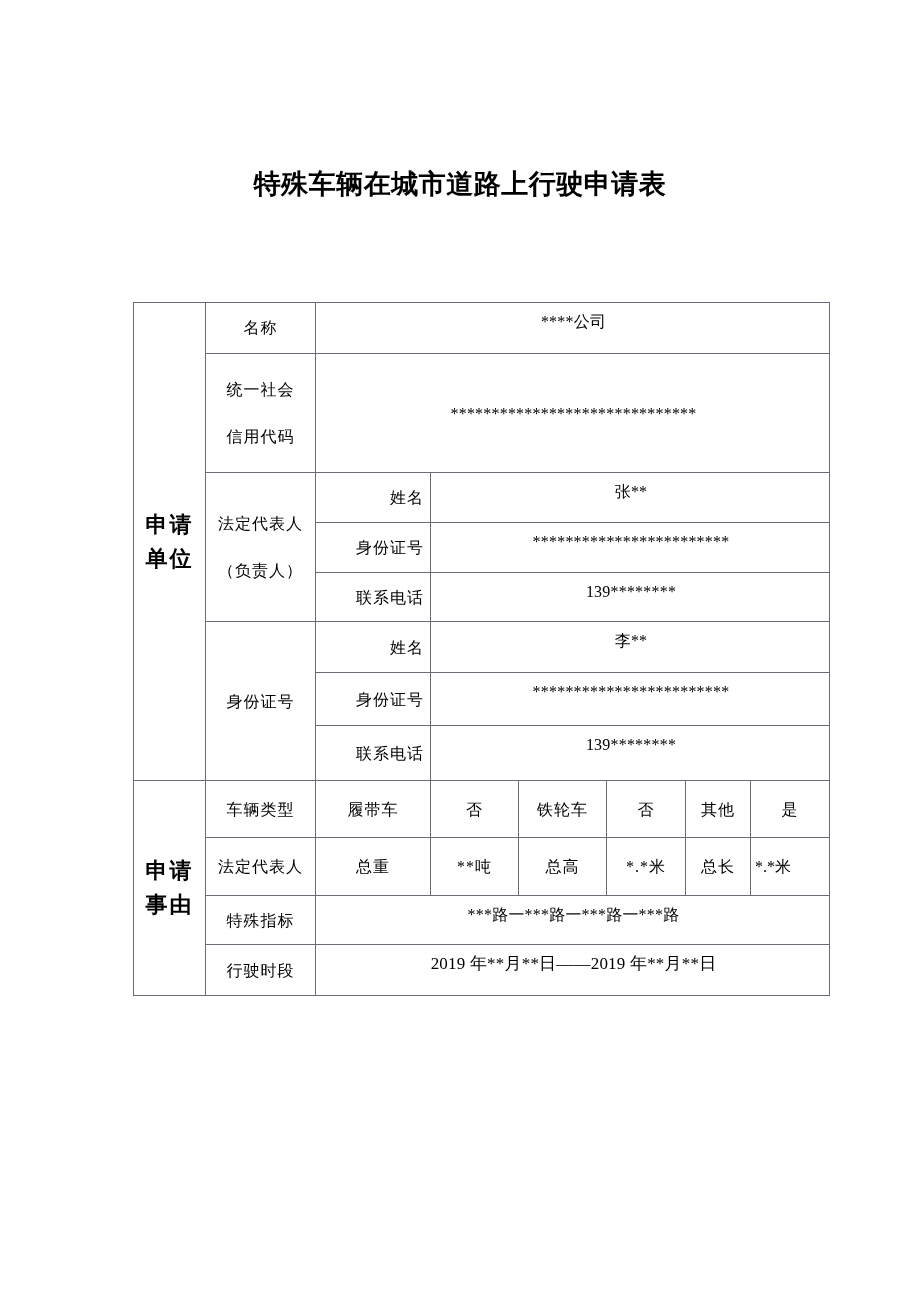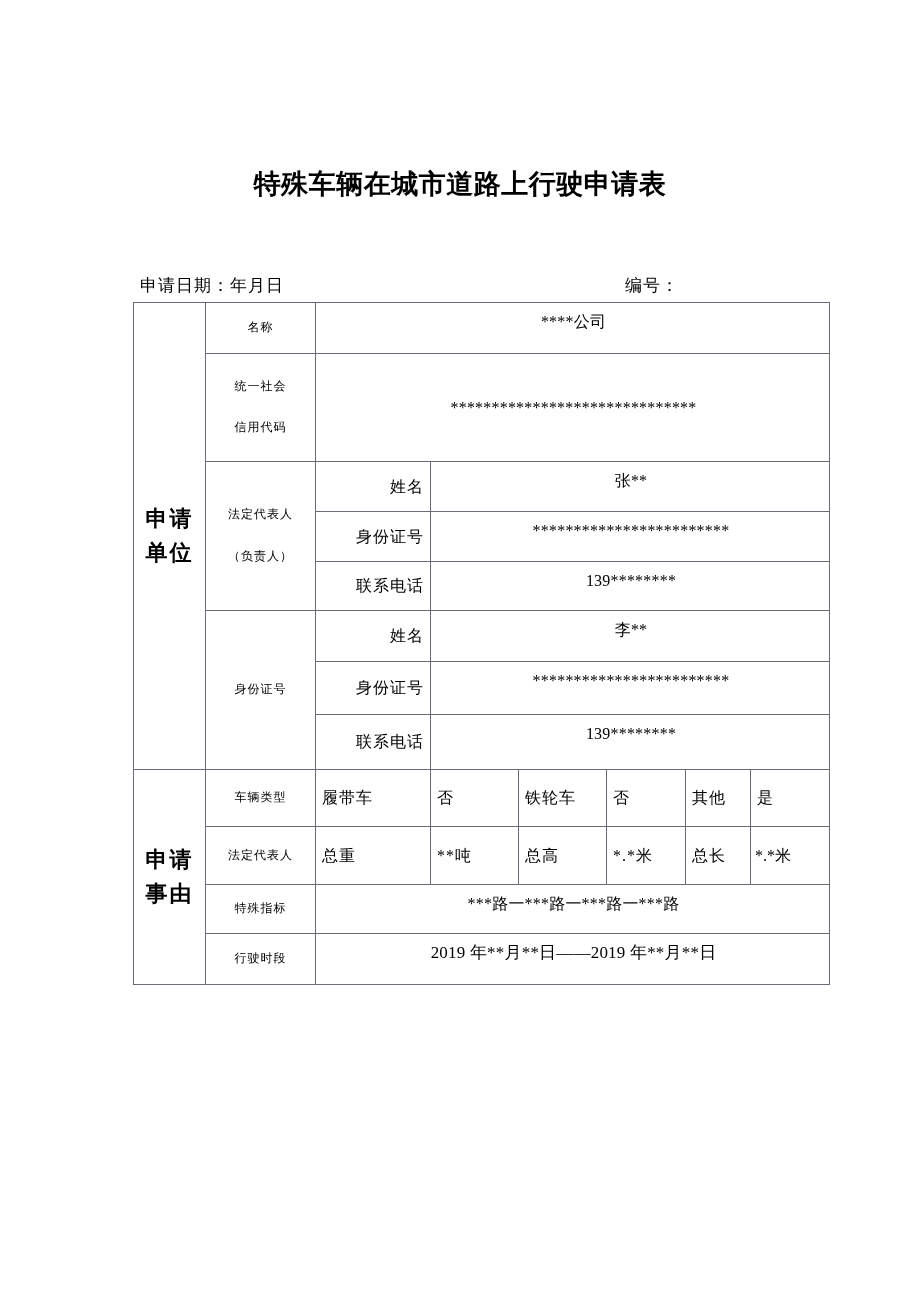--- a/index.html
+++ b/index.html
@@ -74,66 +74,62 @@
     font-family: "Liberation Sans", "DejaVu Sans", sans-serif;
     font-weight: bold;
     font-size: 22px;
     letter-spacing: 2px;
     padding: 0;
   }
   td.side-label .stack-line { display: block; margin: 2px 0; }
 
   td.row-label {
     text-align: center;
-    font-size: 12px;
+    font-size: 16px;
     letter-spacing: 1px;
   }
   td.row-label .stack-line { display: block; margin: 24px 0; }
 
   td.sub-label {
     text-align: right;
     font-size: 16px;
     letter-spacing: 1px;
   }
   td.value {
     text-align: center;
     font-size: 16px;
     padding-left: 8px;
     letter-spacing: 0.2px;
   }
   td.value-top {
     vertical-align: top;
     padding-top: 7px;
   }
   td.center-cell {
-    text-align: left;
+    text-align: center;
     font-size: 16px;
     letter-spacing: 1px;
   }
   td.center-cell-left {
     text-align: left;
     padding-left: 4px;
     font-size: 16px;
   }
   .astr {
     font-family: "Liberation Serif", "DejaVu Serif", serif;
     letter-spacing: 0px;
   }
 </style>
 </head>
 <body>
 
 <div class="page">
 
   <div class="doc-title">特殊车辆在城市道路上行驶申请表</div>
 
-  <div class="meta-row">
-    <span class="meta-left">申请日期：年月日</span>
-    <span class="meta-right">编号：</span>
-  </div>
 
   <table class="form-table">
     <colgroup>
       <col style="width:72px">
       <col style="width:110px">
       <col style="width:115px">
       <col style="width:48px">
       <col style="width:40px">
       <col style="width:88px">
       <col style="width:79px">

